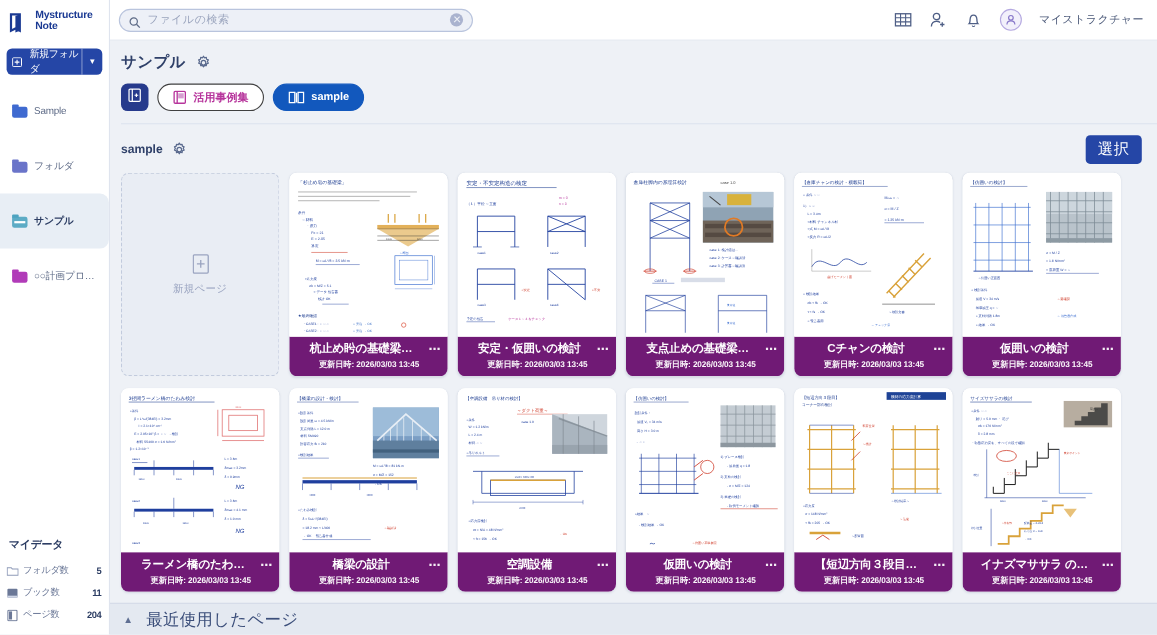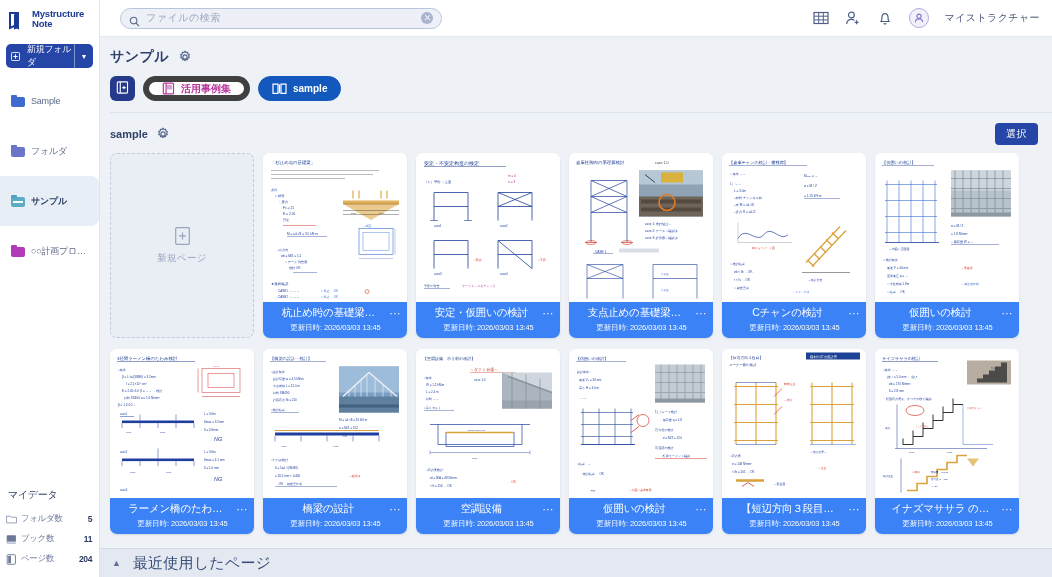--- a/index.html
+++ b/index.html
@@ -73,38 +73,38 @@
   }
   .fico::after {
     content:""; position:absolute; left:0; top:0px; width:6px; height:3px;
     border-radius: 1px 1px 0 0; background: currentColor;
   }
   .fico.open::before { border-radius: 1px 2px 2px 2px; background: currentColor; opacity:.9; }
   .fico.open .slot { position:absolute; left:2px; top:6px; width:10px; height:2px; background:#fff; }
 
   
   .mydata { position: absolute; left: 0; bottom: 8px; width: 100px; padding: 0 6px; }
-  .mydata-title { font-size: 10px; font-weight: normal; color: #2c3d63; margin-bottom: 7px; padding-left: 2px; letter-spacing: -0.3px;}
+  .mydata-title { font-size: 10px; font-weight: bold; color: #2c3d63; margin-bottom: 7px; padding-left: 2px; letter-spacing: -0.3px;}
   .mydata-row {
     display: flex; align-items: center; gap: 4px;
     height: 20px; font-size: 8.5px; color: #6b7897; letter-spacing: -0.4px; justify-content: space-between;
   }
   .mydata-row .mval { margin-left: auto; font-weight: bold; color: #2c3d63; font-size: 8.5px; padding-right: 2px;}
   .mini-ico { width: 11px; height: 11px; flex: 0 0 11px; position: relative; }
 
   
   .main { flex: 1; height: 577px; position: relative; background: #eef1f6; display: flex; flex-direction: column; }
 
   .topbar {
     height: 37px; background: #fff; border-bottom: 1px solid #e2e7f0;
     display: flex; align-items: center; padding: 0 12px 0 8px; flex: 0 0 37px;
   }
   .search {
     width: 322px; height: 21px; border: 1px solid #b9c4dd; border-radius: 11px;
-    background: #edf0f7; display: flex; align-items: center; padding: 0 8px; gap: 6px; margin-left: 12px;
+    background: #edf0f7; display: flex; align-items: center; padding: 0 8px; gap: 6px;
   }
   .search .sicon { width: 11px; height: 11px; flex:0 0 11px; }
   .search .sph { font-size: 10px; color: #9aa4bd; flex: 1; letter-spacing: 0.5px; }
   .search .sclear { width: 12px; height: 12px; border-radius: 50%; background: #aab3cf; position: relative; cursor: pointer; }
   .search .sclear::before, .search .sclear::after {
     content:""; position:absolute; left:2.5px; top:5.3px; width:7px; height:1.4px; background:#edf0f7;
   }
   .search .sclear::before { transform: rotate(45deg); }
   .search .sclear::after { transform: rotate(-45deg); }
 
@@ -127,33 +127,33 @@
 
   .tabs { display: flex; align-items: center; gap: 8px; margin-top: 10px; }
   .tab-sq {
     width: 25px; height: 25px; border-radius: 6px; background: #263a8c;
     display: flex; align-items: center; justify-content: center; cursor: pointer;
   }
   .pill {
     height: 25px; border-radius: 13px; display: flex; align-items: center;
     gap: 6px; padding: 0 13px; cursor: pointer; font-size: 10px; font-weight: bold;
   }
-  .pill.outline { background: #fff; border: 6px solid #404040; color: #b7359c; }
+  .pill.outline { background: #fff; border: 1px solid #404040; color: #b7359c; }
   .pill.solid { background: #1258bd; color: #fff; border: 1px solid #1258bd; }
 
   .divider { height: 1px; background: #dde3ee; margin: 11px 0 0 0; }
 
   .sub-row {
     display: flex; align-items: center; gap: 8px;
     padding: 10px 14px 0 10px;
   }
   .sub-title { font-size: 11px; font-weight: bold; color: #2f4069; }
   .select-btn {
     margin-left: auto; background: #2546a6; color: #fff;
-    font-size: 10px; border-radius: 4px; padding: 4px 11px; cursor: pointer;
+    font-size: 14px; border-radius: 4px; padding: 4px 11px; cursor: pointer;
     letter-spacing: 0.5px;
   }
 
   
   .grid-wrap { flex: 1; overflow: hidden; padding: 8px 0 0 10px; position: relative; text-align: center; }
   .grid {
     display: grid;
     grid-template-columns: repeat(6, 144px);
     gap: 11px 9px;
   }
@@ -168,22 +168,23 @@
   .newcard .nlabel { font-size: 9.5px; color: #9aa4c0; letter-spacing: 0.3px; }
 
   .card {
     width: 144px; height: 185px; border-radius: 7px; overflow: hidden;
     background: #fff; box-shadow: 0 1px 2px rgba(40,60,110,.13);
     display: flex; flex-direction: column; cursor: pointer;
   }
   .thumb { flex: 1; position: relative; overflow: hidden; background: #fff; }
   .thumb svg { width: 100%; height: 100%; display: block; }
   .cfoot {
-    flex: 0 0 36px; background: #3b82f6; color: #fff;
+    flex: 0 0 36px; background: #701a75; color: #fff;
     padding: 4px 6px 0 7px;
+    font-weight: bold;
   }
   .cfoot .ct-row { display: flex; align-items: center; gap: 3px; }
   .cfoot .ctitle {
     font-size: 10.5px; white-space: nowrap; overflow: hidden;
     text-overflow: ellipsis; flex: 1; letter-spacing: -0.2px;
   }
   .cfoot .cdots { font-size: 11px; letter-spacing: 0.5px; opacity: .93; flex: 0 0 auto; }
   .cfoot .cdate { font-size: 7.5px; margin-top: 3px; letter-spacing: -0.1px; opacity: .97; }
 
   

